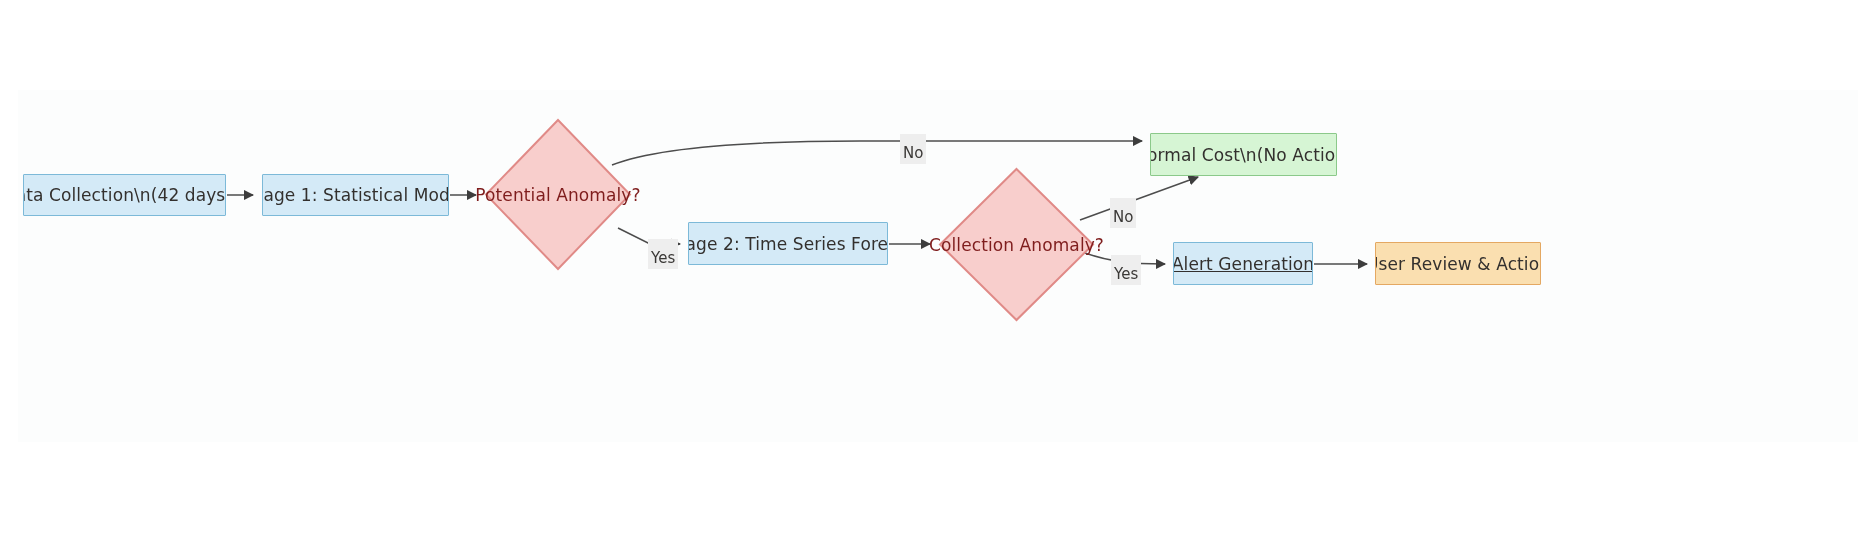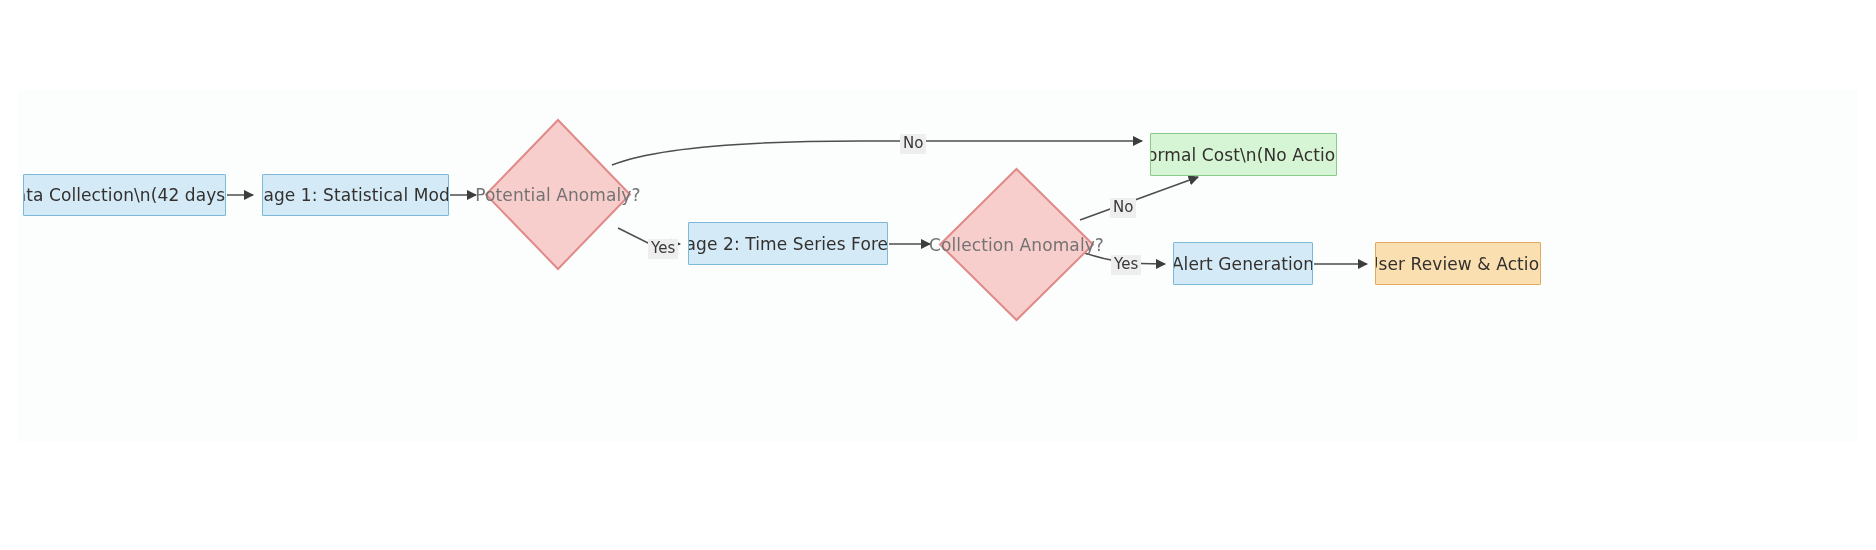--- a/index.html
+++ b/index.html
@@ -70,29 +70,29 @@
   .diamond-shape {
     position: absolute;
     left: 0; top: 0;
     width: 100%;
     height: 100%;
   }
   .diamond-label {
     position: relative;
     z-index: 2;
     font-size: 17px;
-    color: #737373;
+    color: #7f1d1d;
     white-space: nowrap;
   }
   .edge-label {
     position: absolute;
     font-size: 15px;
     color: #3a3836;
     background: #eeeeee;
-    padding: 2px 3px 3px 3px;
+    padding: 12px 3px 3px 3px;
     line-height: 1;
     white-space: nowrap;
   }
 </style>
 </head>
 <body>
 
 <div id="canvas">
 
   <div id="plate"></div>
@@ -144,21 +144,21 @@
     <svg class="diamond-shape" viewBox="0 0 157 155" preserveAspectRatio="none">
       <polygon points="78.5,2 155,77.5 78.5,153 2,77.5" fill="#f8cecc" stroke="#e08a87" stroke-width="2"></polygon>
     </svg>
     <span class="diamond-label">Collection Anomaly?</span>
   </div>
 
   <div class="node box green" style="left:1150px; top:133px; width:187px; height:43px;">
     <span>Normal Cost\n(No Action)</span>
   </div>
 
-  <div class="node box blue" style="left:1173px; top:242px; width:140px; height:43px;">
+  <div class="node box blue" style="left:1173px; top:242px; width:140px; height:43px;text-decoration:underline;">
     <span>Alert Generation</span>
   </div>
 
   <div class="node box orange" style="left:1375px; top:242px; width:166px; height:43px;">
     <span>User Review &amp; Action</span>
   </div>
 
   <div class="edge-label" style="left:900px; top:134px;">No</div>
 
   <div class="edge-label" style="left:648px; top:239px;">Yes</div>

